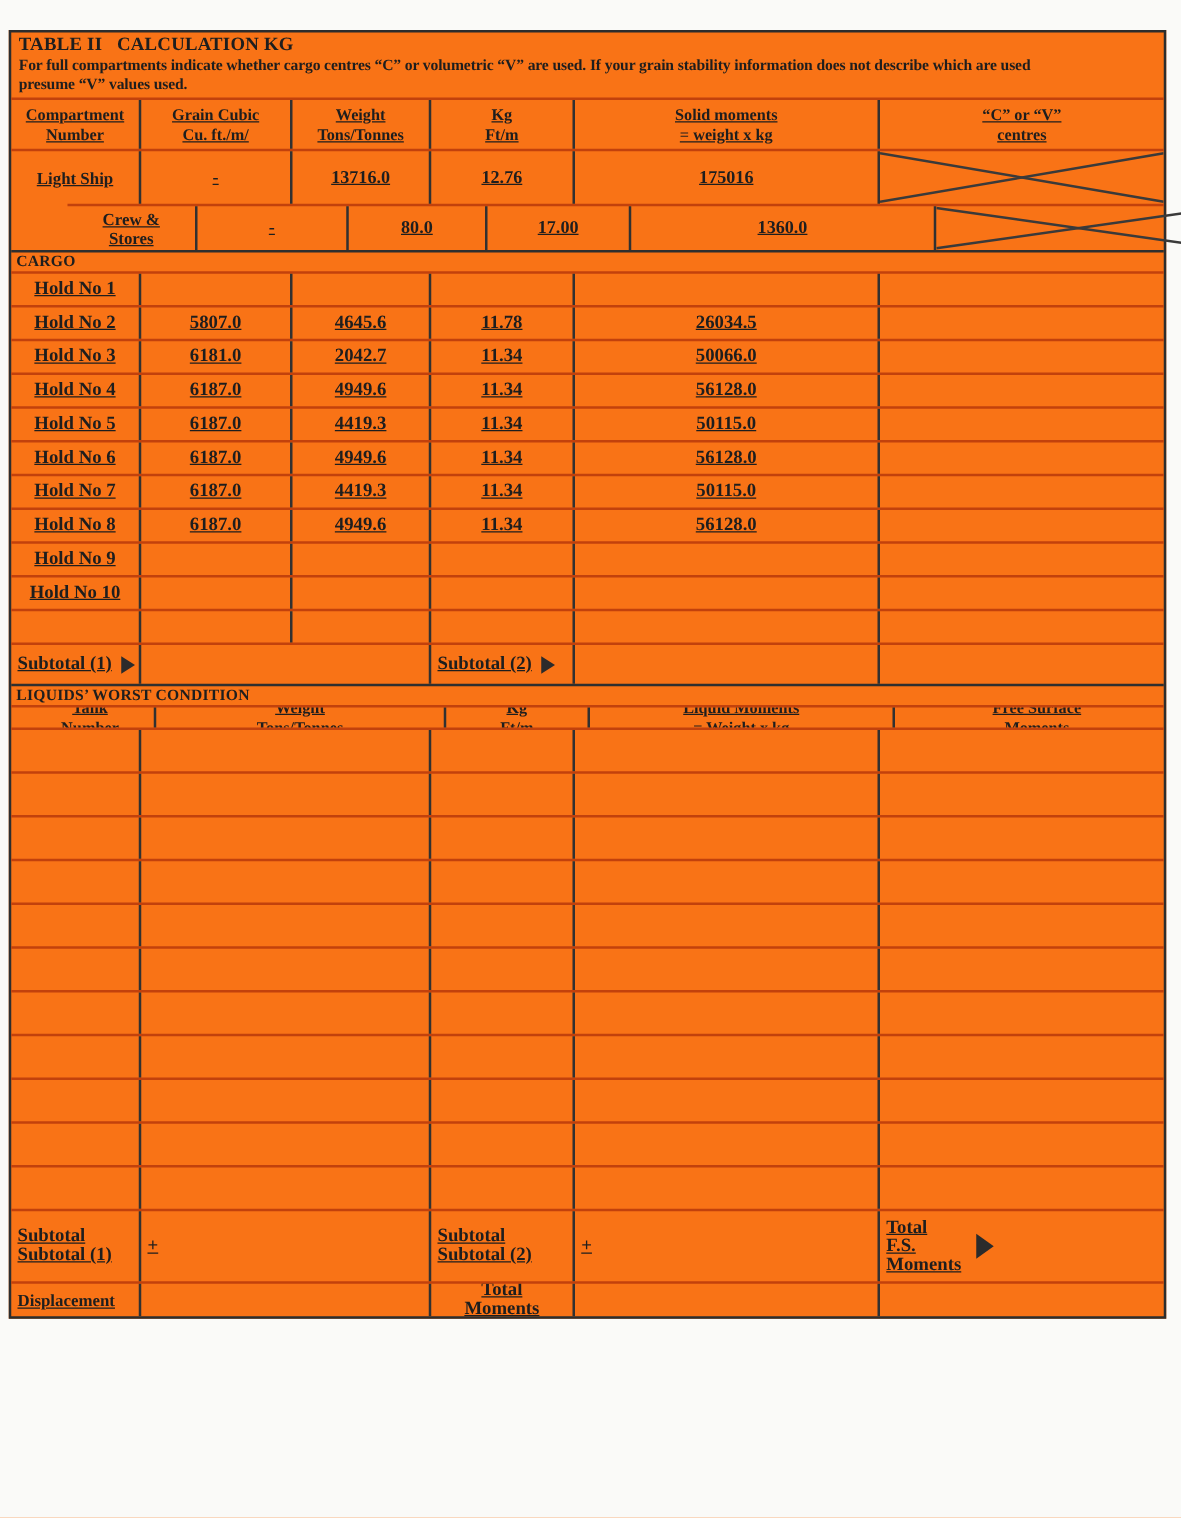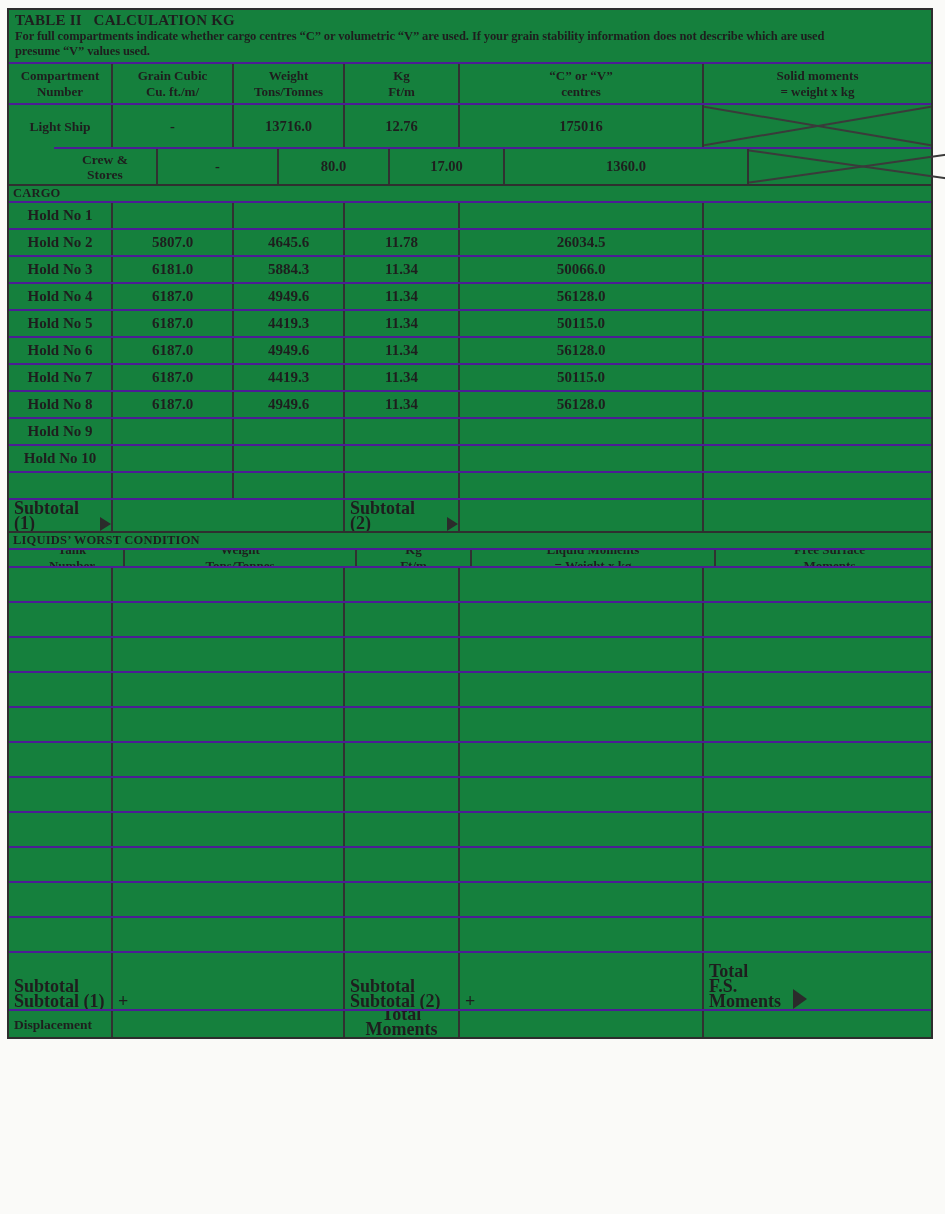--- a/index.html
+++ b/index.html
@@ -5,35 +5,35 @@
   html, body {
     margin: 0; padding: 0;
     width: 945px; height: 1214px;
     background: #fafaf8;
     font-family: "Liberation Serif", "DejaVu Serif", serif;
     font-weight: bold;
     color: #1e1e1e;
     -webkit-font-smoothing: antialiased;
   }
   .doc {
-    position: absolute; left: 7px; top: 8px;
+    position: absolute; left: 7px; top: 24px;
     width: 926px;
     box-sizing: border-box;
     border: 2px solid #2d2d2d;
-    background: #15803d;
+    background: #f97316;
   }
   .pre { white-space: pre-wrap; }
 
   
   .title-block { padding: 2px 6px 4px 6px; }
   .title { font-size: 15px; letter-spacing: 0.2px; line-height: 17px; }
   .subtitle { font-size: 12.5px; line-height: 14.5px; letter-spacing: -0.1px; }
 
   
-  .r { display: grid; border-top: 2px solid #4c1d95; box-sizing: border-box; }
+  .r { display: grid; border-top: 2px solid #c2410c; box-sizing: border-box; text-decoration: underline; }
   .r6 { grid-template-columns: 104px 121px 111px 115px 244px 227px; }
   .r5 { grid-template-columns: 104px 232px 115px 244px 227px; }
   .c {
     box-sizing: border-box;
     border-right: 2px solid #313131;
     display: flex; align-items: center; justify-content: center;
     text-align: center; overflow: hidden;
     position: relative;
   }
   .c:last-child { border-right: none; }
@@ -58,21 +58,21 @@
     padding: 0 0 0 4px;
     font-size: 12.5px;
     letter-spacing: 0.2px;
   }
 
   
   .f-head { font-size: 13px;   line-height: 16px; }
   .f-name { font-size: 13.5px; line-height: 15px; }
   .f-data { font-size: 14.5px; }
   .f-hold { font-size: 15px; }
-  .f-sm   { font-size: 18px; line-height: 15px; align-items: flex-end; }
+  .f-sm   { font-size: 15px; line-height: 15px; }
 
   
   .tri {
     width: 0; height: 0; flex: 0 0 auto;
     border-top: 7px solid transparent;
     border-bottom: 7px solid transparent;
     border-left: 11px solid #2b2b2b;
     margin-left: 8px;
   }
   .tri-lg {
@@ -98,24 +98,24 @@
 
   <div class="r r6 h-head">
     <div class="c f-head pre">Compartment
 Number</div>
     <div class="c f-head pre">Grain Cubic
 Cu. ft./m/</div>
     <div class="c f-head pre">Weight
 Tons/Tonnes</div>
     <div class="c f-head pre">Kg
 Ft/m</div>
+    <div class="c f-head pre">Solid moments
+= weight x kg</div>
     <div class="c f-head pre">“C” or “V”
 centres</div>
-    <div class="c f-head pre">Solid moments
-= weight x kg</div>
   </div>
 
   <div class="r r6 h-ls">
     <div class="c f-name pre">Light Ship</div>
     <div class="c f-data">-</div>
     <div class="c f-data">13716.0</div>
     <div class="c f-data">12.76</div>
     <div class="c f-data">175016</div>
     <div class="c crossx">
       <svg viewBox="0 0 100 100" preserveAspectRatio="none">
@@ -158,21 +158,21 @@
         <div class="c f-hold">5807.0</div>
         <div class="c f-hold">4645.6</div>
         <div class="c f-hold">11.78</div>
         <div class="c f-hold">26034.5</div>
         <div class="c"></div>
       </div>
 
       <div class="r r6 h-hold">
         <div class="c f-hold">Hold No 3</div>
         <div class="c f-hold">6181.0</div>
-        <div class="c f-hold">5884.3</div>
+        <div class="c f-hold">2042.7</div>
         <div class="c f-hold">11.34</div>
         <div class="c f-hold">50066.0</div>
         <div class="c"></div>
       </div>
 
       <div class="r r6 h-hold">
         <div class="c f-hold">Hold No 4</div>
         <div class="c f-hold">6187.0</div>
         <div class="c f-hold">4949.6</div>
         <div class="c f-hold">11.34</div>

